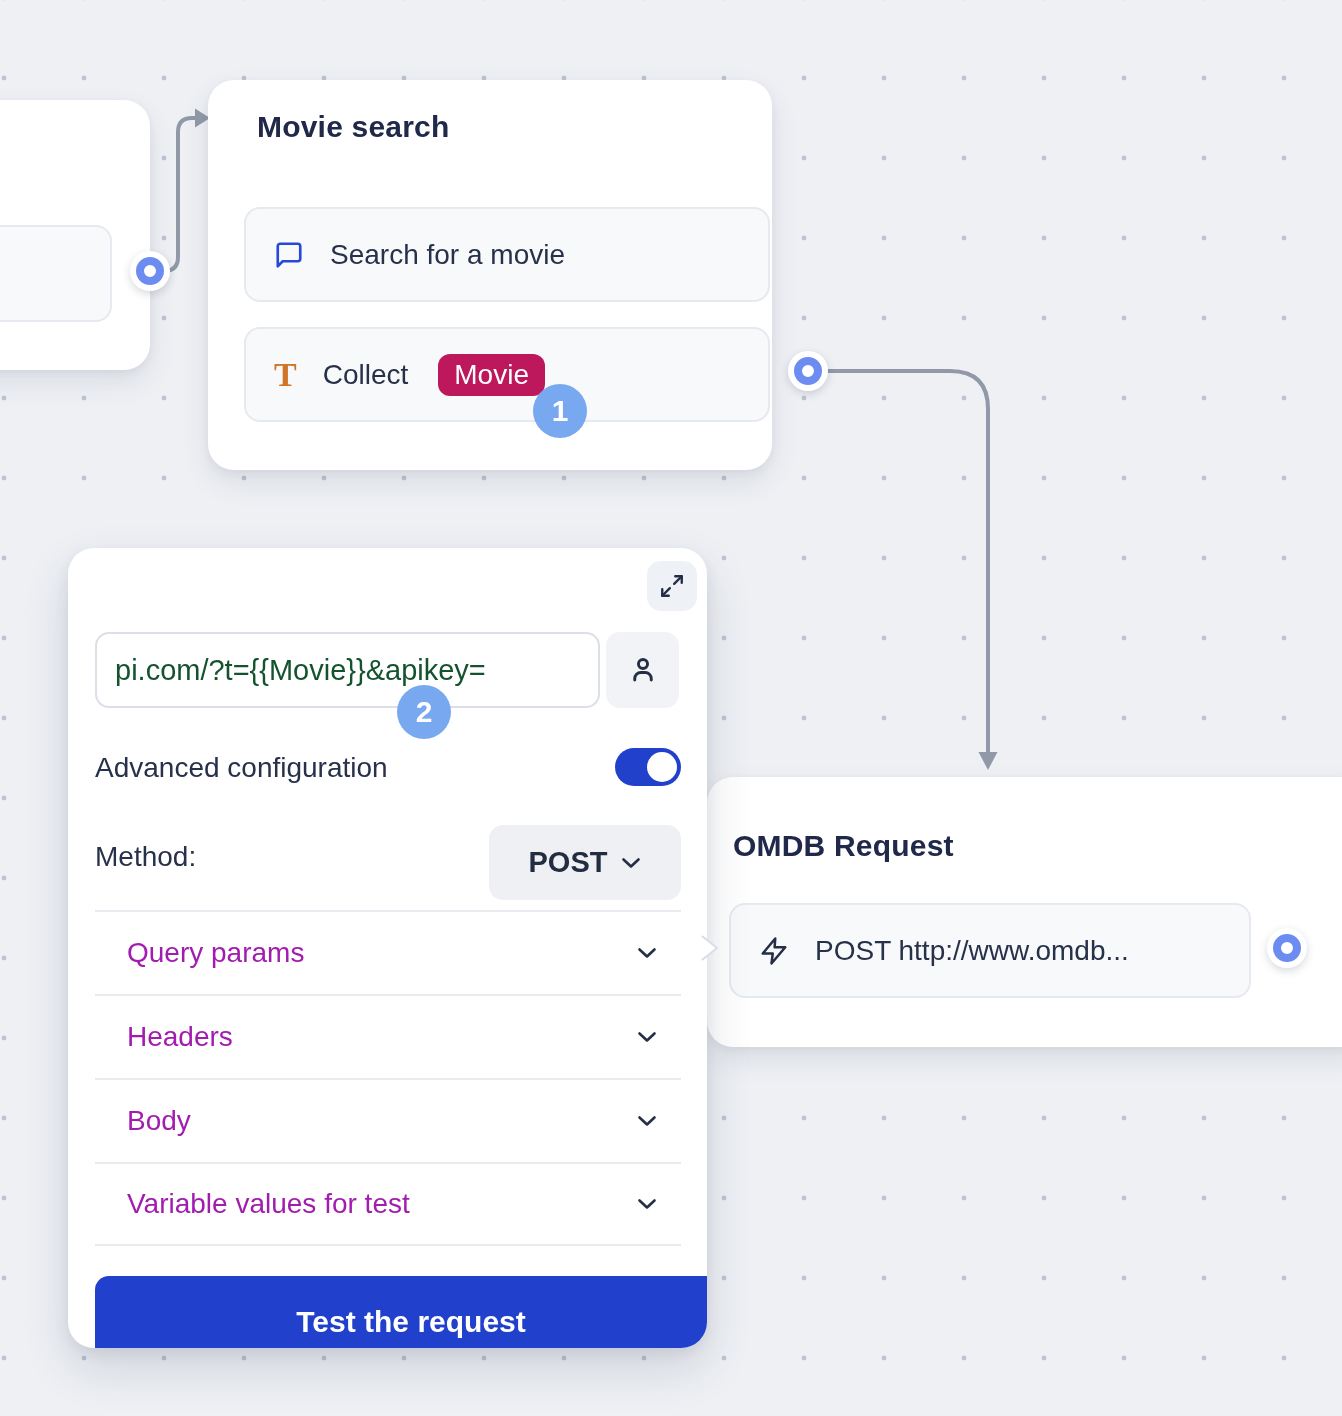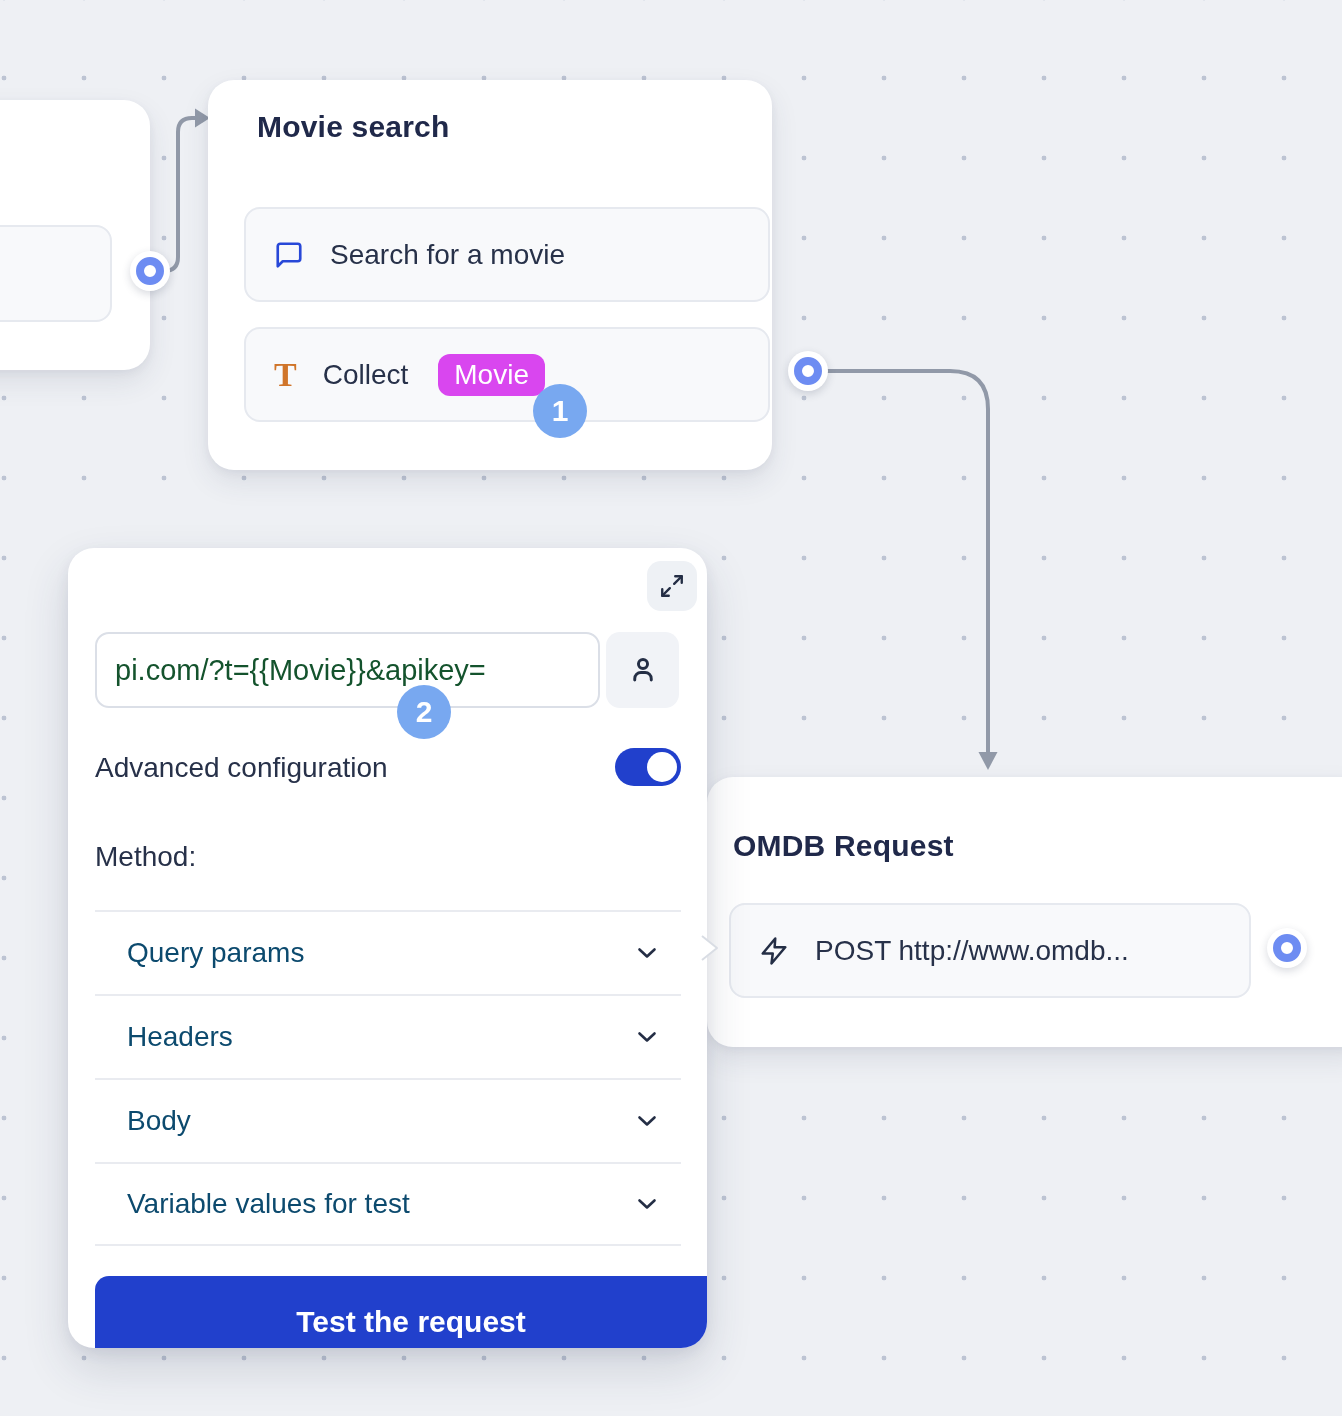--- a/index.html
+++ b/index.html
@@ -18,21 +18,21 @@
   }
   .node-title{
     position:absolute;color:#20294a;font-size:30px;font-weight:700;letter-spacing:.2px;
   }
   .node-item{
     position:absolute;background:#f8f9fb;border:2px solid #e6e9ef;border-radius:16px;
     display:flex;align-items:center;box-sizing:border-box;padding:12px 28px;gap:26px;
     color:#273149;font-size:28px;
   }
   .chip{
-    background:#d946ef;color:#ffffff;border-radius:12px;padding:7px 16px;
+    background:#be185d;color:#ffffff;border-radius:12px;padding:7px 16px;
     font-size:28px;line-height:1;margin-left:4px;
   }
   .t-glyph{font-family:"Liberation Serif", serif;font-size:34px;color:#d0752a;font-weight:600;line-height:1;}
   
   .port{
     position:absolute;width:40px;height:40px;border-radius:50%;background:#ffffff;
     box-shadow:0 3px 9px rgba(40,50,80,.18);display:flex;align-items:center;justify-content:center;
     z-index:6;
   }
   .port::after{
@@ -67,21 +67,21 @@
     position:absolute;left:421px;top:277px;width:192px;height:75px;border-radius:14px;
     background:#eef0f4;border:none;display:flex;align-items:center;justify-content:center;gap:14px;
     font-family:"Liberation Sans", sans-serif;font-size:29px;font-weight:700;color:#222d42;cursor:pointer;
   }
   .sections{position:absolute;left:27px;top:362px;width:586px;}
   .section-row{
     height:84px;border-top:2px solid #e9ebf0;display:flex;align-items:center;
     justify-content:space-between;padding:0 24px 0 32px;box-sizing:border-box;cursor:pointer;
   }
   .section-row:last-child{border-bottom:2px solid #e9ebf0;}
-  .section-row .lbl{color:#0c4a6e;font-size:28px;}
+  .section-row .lbl{color:#a21caf;font-size:28px;}
   .test-btn{
     position:absolute;left:27px;top:728px;width:632px;height:92px;border-radius:14px;border:none;
     background:#2140cc;color:#ffffff;font-family:"Liberation Sans", sans-serif;
     font-size:30px;font-weight:700;cursor:pointer;
   }
   
   .step-badge{
     position:absolute;width:54px;height:54px;border-radius:50%;background:#78a8f0;color:#ffffff;
     font-size:30px;font-weight:700;display:flex;align-items:center;justify-content:center;z-index:7;
   }
@@ -158,20 +158,26 @@
         </g>
       </svg>
     </button>
 
     <div class="panel-label" style="left:27px;top:204px;">Advanced configuration</div>
     <div class="toggle">
         <div class="knob"></div>
       </div>
 
     <div class="panel-label" style="left:27px;top:293px;">Method:</div>
+    <button class="method-btn">
+      <span>POST</span>
+      <svg width="20" height="12" viewBox="0 0 20 12">
+        <polyline points="2.5,2.5 10,9.5 17.5,2.5" fill="none" stroke="#242e45" stroke-width="2.6" stroke-linecap="round" stroke-linejoin="round"></polyline>
+      </svg>
+    </button>
 
     <div class="sections">
       <div class="section-row">
         <span class="lbl">Query params</span>
         <svg width="20" height="12" viewBox="0 0 20 12">
           <polyline points="2.5,2.5 10,9.5 17.5,2.5" fill="none" stroke="#242e45" stroke-width="2.6" stroke-linecap="round" stroke-linejoin="round"></polyline>
         </svg>
       </div>
       <div class="section-row">
         <span class="lbl">Headers</span>

